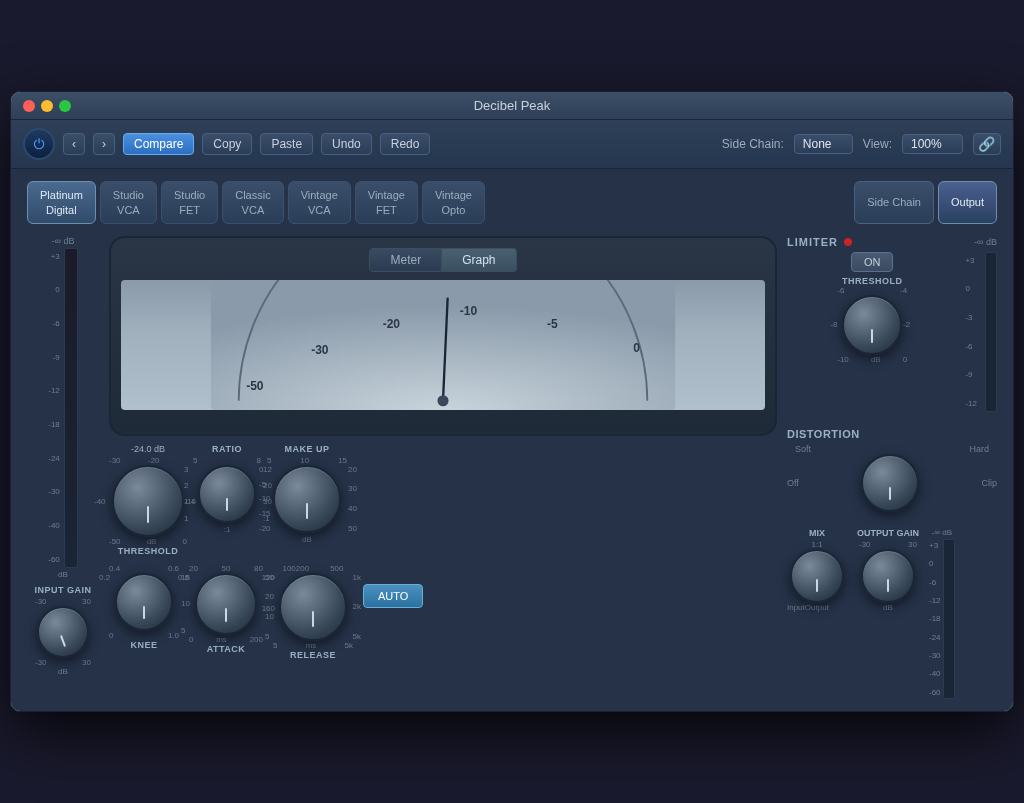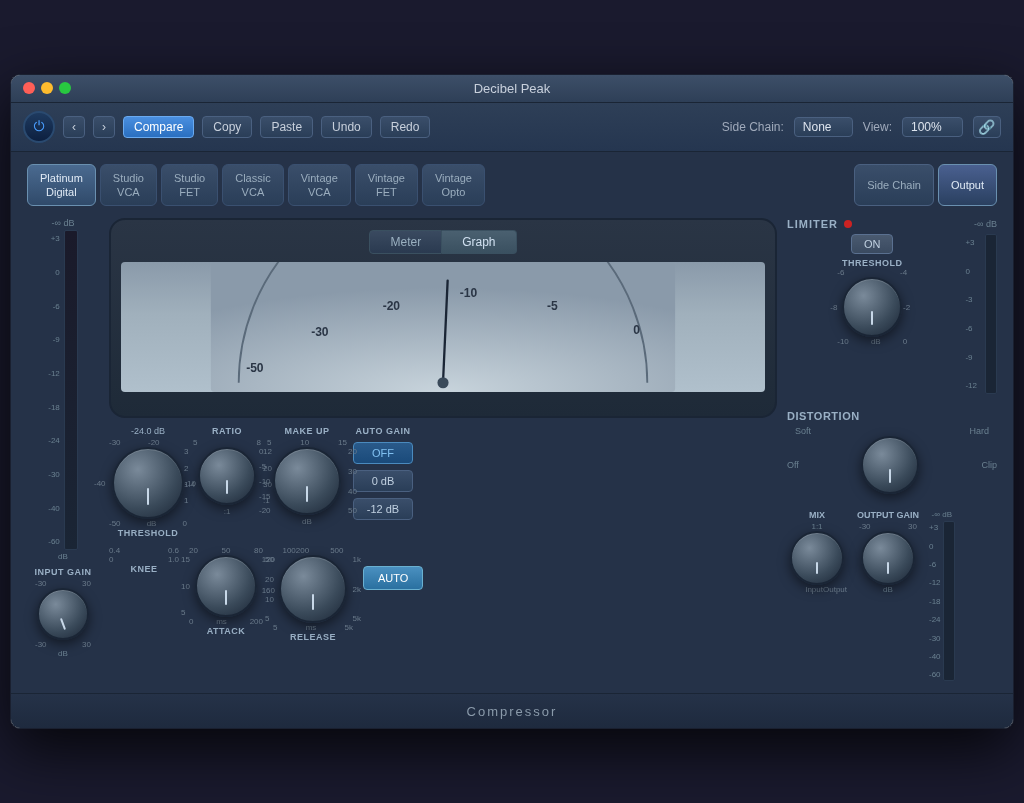--- a/index.html
+++ b/index.html
@@ -459,34 +459,41 @@
               <div style="position:absolute;right:-16px;top:0;bottom:0;display:flex;flex-direction:column;justify-content:space-between;">
                 <span style="color:#6a7a8a;font-size:8px;">20</span>
                 <span style="color:#6a7a8a;font-size:8px;">30</span>
                 <span style="color:#6a7a8a;font-size:8px;">40</span>
                 <span style="color:#6a7a8a;font-size:8px;">50</span>
               </div>
             </div>
             <span style="color:#6a7a8a;font-size:8px;margin-top:2px;">dB</span>
           </div>
 
-          <div style="display:flex;flex-direction:column;align-items:center;gap:6px;">
-            <span style="color:#9ab0c5;font-size:9px;font-weight:700;letter-spacing:0.5px;">AUTO GAIN</span>
-            <button class="ag-btn active">OFF</button>
-            <button class="ag-btn">0 dB</button>
-            <button class="ag-btn">-12 dB</button>
-          </div>
         </div>
 
         <div style="display:flex;gap:10px;align-items:flex-start;margin-top:8px;">
 
           <div style="display:flex;flex-direction:column;align-items:center;">
             <div style="display:flex;justify-content:space-between;width:70px;">
               <span style="color:#6a7a8a;font-size:8px;">0.4</span>
               <span style="color:#6a7a8a;font-size:8px;">0.6</span>
+            </div>
+            <div style="position:relative;display:flex;align-items:center;">
+              <div style="position:absolute;left:-16px;top:0;bottom:0;display:flex;flex-direction:column;justify-content:space-between;">
+                <span style="color:#6a7a8a;font-size:8px;">0.2</span>
+                <span style="color:#6a7a8a;font-size:8px;"></span>
+              </div>
+              <div class="knob" style="width:58px;height:58px;position:relative;">
+                <div class="knob-indicator"></div>
+              </div>
+              <div style="position:absolute;right:-16px;top:0;bottom:0;display:flex;flex-direction:column;justify-content:space-between;">
+                <span style="color:#6a7a8a;font-size:8px;">0.8</span>
+                <span style="color:#6a7a8a;font-size:8px;"></span>
+              </div>
             </div>
             <div style="display:flex;justify-content:space-between;width:70px;">
               <span style="color:#6a7a8a;font-size:8px;">0</span>
               <span style="color:#6a7a8a;font-size:8px;">1.0</span>
             </div>
             <span style="color:#9ab0c5;font-size:9px;font-weight:700;letter-spacing:0.5px;">KNEE</span>
           </div>
 
           <div style="display:flex;flex-direction:column;align-items:center;">
             <div style="display:flex;justify-content:space-between;width:74px;">
@@ -617,21 +624,21 @@
         </div>
 
         <div style="display:flex;gap:10px;margin-top:8px;align-items:flex-start;">
 
           <div style="display:flex;flex-direction:column;align-items:center;">
             <span style="color:#9ab0c5;font-size:9px;font-weight:700;margin-bottom:2px;">MIX</span>
             <span style="color:#6a8090;font-size:8px;">1:1</span>
             <div class="knob" style="width:54px;height:54px;position:relative;">
               <div class="knob-indicator"></div>
             </div>
-            <div style="display:flex;justify-content:flex-end;width:60px;">
+            <div style="display:flex;justify-content:flex-start;width:60px;">
               <span style="color:#6a7a8a;font-size:8px;">Input</span>
               <span style="color:#6a7a8a;font-size:8px;">Output</span>
             </div>
           </div>
 
           <div style="display:flex;flex-direction:column;align-items:center;">
             <span style="color:#9ab0c5;font-size:9px;font-weight:700;margin-bottom:2px;">OUTPUT GAIN</span>
             <div style="display:flex;justify-content:space-between;width:58px;">
               <span style="color:#6a7a8a;font-size:8px;">-30</span>
               <span style="color:#6a7a8a;font-size:8px;">30</span>
@@ -659,16 +666,13 @@
                 </div>
                 <div style="width:12px;height:160px;background:#1a2535;border:1px solid #2a3a50;border-radius:2px;"></div>
               </div>
             </div>
           </div>
         </div>
       </div>
     </div>
   </div>
 
-  <div class="bottom-bar">
-    <span class="bottom-label">Compressor</span>
-  </div>
 </div>
 
 </body></html>

